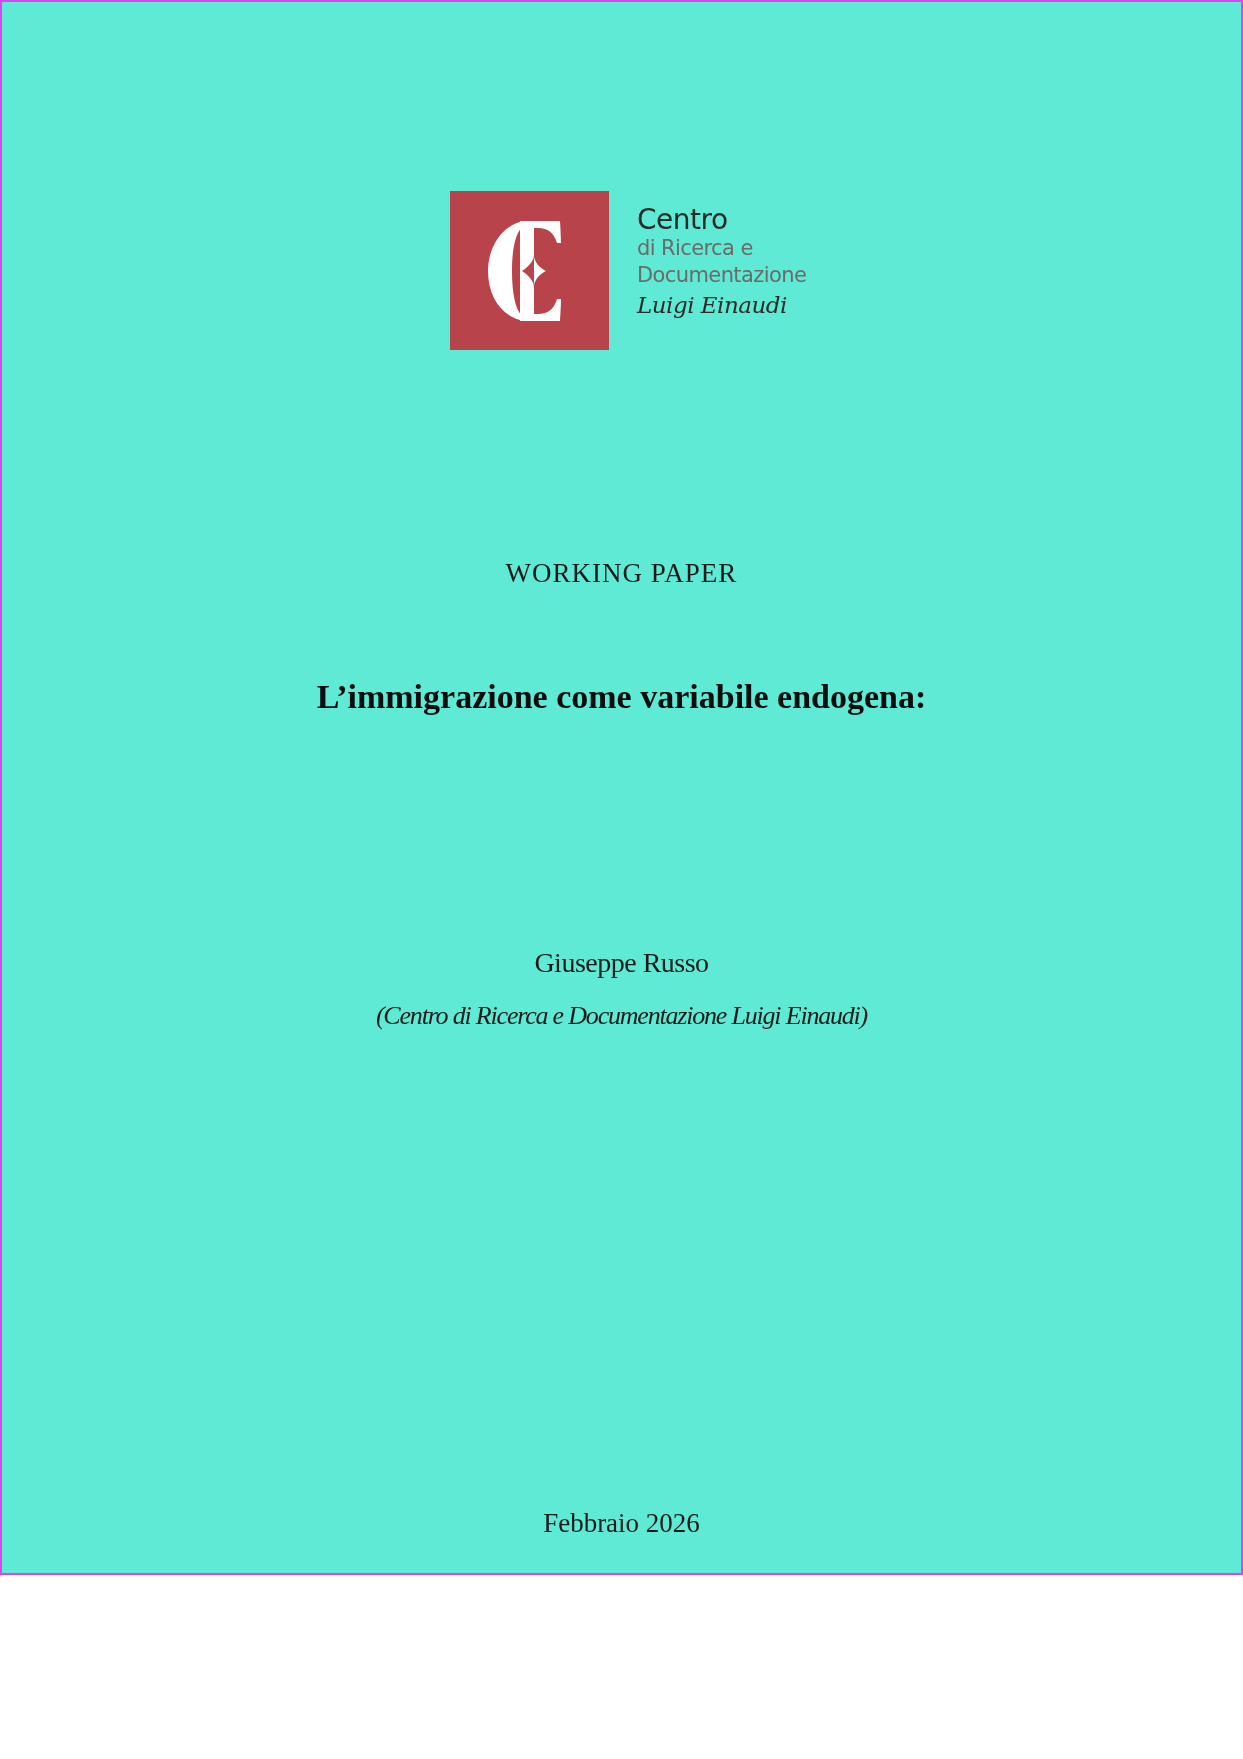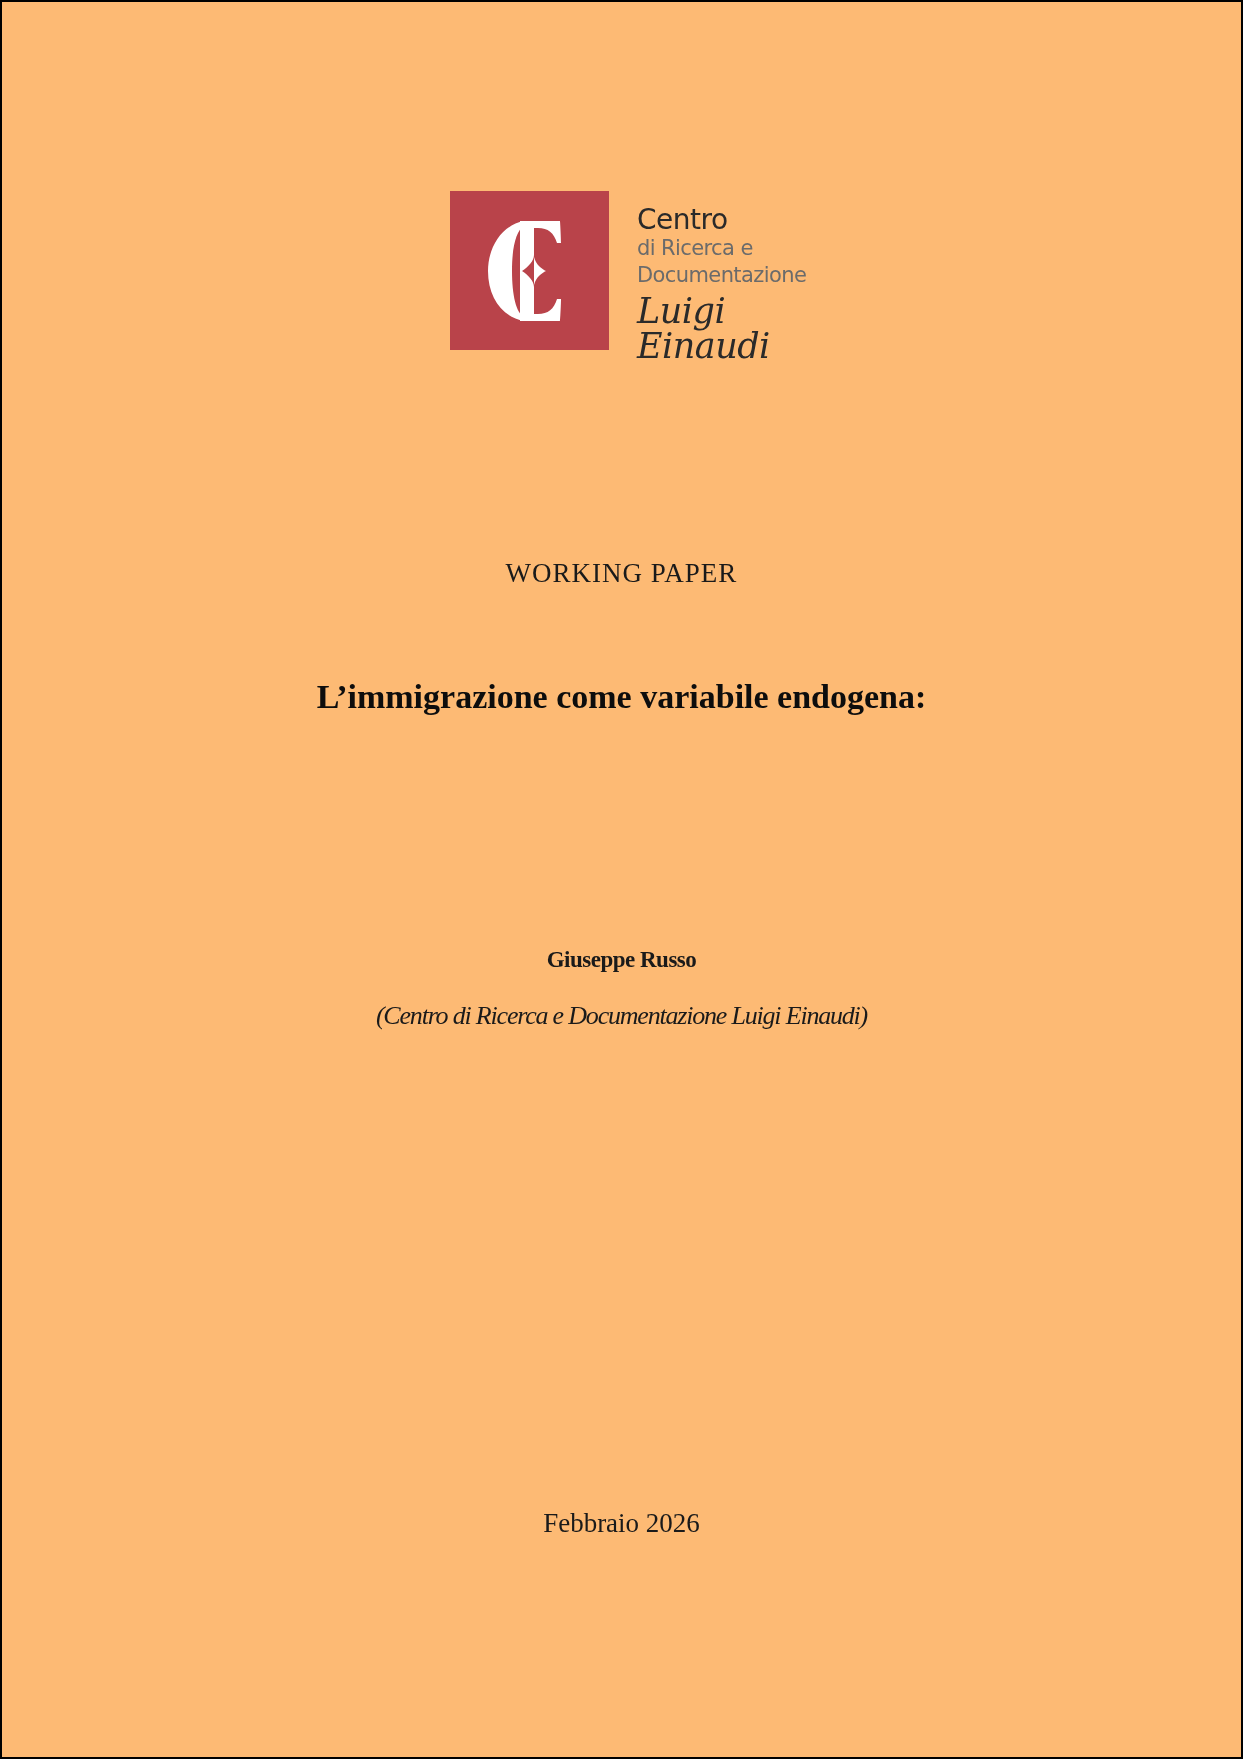--- a/index.html
+++ b/index.html
@@ -3,24 +3,24 @@
   <meta charset="utf-8">
   <style>
     html, body {
       margin: 0;
       padding: 0;
       background: #ffffff;
     }
     .page {
       position: relative;
       width: 1243px;
-      height: 1759px;
+      height: 1575px;
       box-sizing: border-box;
-      border: 2px solid #000000;
-      background: #fdba74;
+      border: 2px solid #d946ef;
+      background: #5eead4;
       overflow: hidden;
       color: #111111;
     }
     .logo {
       position: absolute;
       left: 448px;
       top: 189px;
       width: 370px;
       height: 160px;
     }
@@ -52,21 +52,21 @@
     }
     .logo-line2, .logo-line3 {
       font-size: 21px;
       color: #6b6b6b;
       letter-spacing: -0.6px;
       height: 27px;
     }
     .logo-line4 {
       font-family: "DejaVu Serif", serif;
       font-style: italic;
-      font-size: 35px;
+      font-size: 23px;
       color: #2a2a2a;
       letter-spacing: -0.5px;
       margin-top: 2px;
     }
     .center-text {
       position: absolute;
       left: 0;
       width: 100%;
       text-align: center;
       font-family: "Liberation Serif", serif;
@@ -89,24 +89,23 @@
       font-size: 34px;
       font-weight: bold;
       line-height: 42px;
       color: #0d0d0d;
     }
     .subtitle .small {
       font-size: 27px;
     }
     .author {
       top: 945px;
-      font-size: 23px;
+      font-size: 28px;
       color: #1a1a1a;
       letter-spacing: -0.5px;
-      font-weight: bold;
     }
     .affiliation {
       top: 999px;
       font-size: 26px;
       color: #1a1a1a;
       letter-spacing: -1.2px;
       font-style: italic;
     }
     .date {
       top: 1506px;

